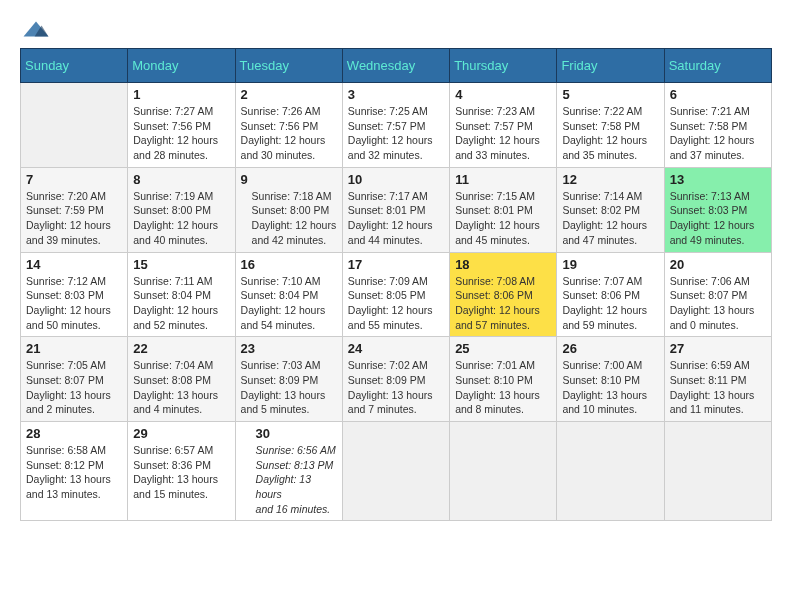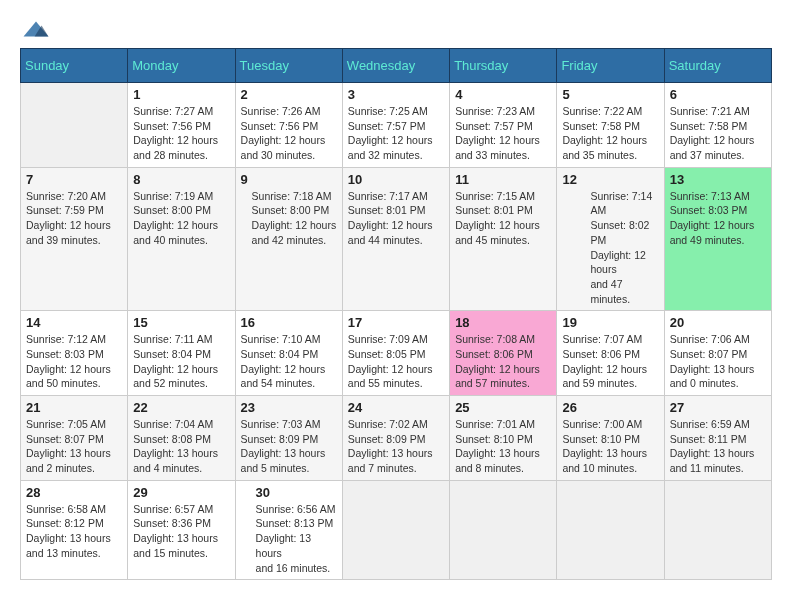--- a/index.html
+++ b/index.html
@@ -202,21 +202,21 @@
         </td>
         <td style="background: rgb(245, 245, 245);">
           <span class="day-num">11</span>
           <div class="day-info" style="white-space: pre-line;">Sunrise: 7:15 AM
 Sunset: 8:01 PM
 Daylight: 12 hours
 and 45 minutes.</div>
         </td>
         <td style="background: rgb(245, 245, 245);">
           <span class="day-num">12</span>
-          <div class="day-info" style="white-space: pre-line; margin-left: 28px;">Sunrise: 7:14 AM
+          <div class="day-info" style="white-space: pre-line;">Sunrise: 7:14 AM
 Sunset: 8:02 PM
 Daylight: 12 hours
 and 47 minutes.</div>
         </td>
         <td style="background: #86efac;">
           <span class="day-num">13</span>
           <div class="day-info" style="white-space: pre-line;">Sunrise: 7:13 AM
 Sunset: 8:03 PM
 Daylight: 12 hours
 and 49 minutes.</div>
@@ -244,21 +244,21 @@
 Daylight: 12 hours
 and 54 minutes.</div>
         </td>
         <td style="background: rgb(255, 255, 255);">
           <span class="day-num">17</span>
           <div class="day-info" style="white-space: pre-line;">Sunrise: 7:09 AM
 Sunset: 8:05 PM
 Daylight: 12 hours
 and 55 minutes.</div>
         </td>
-        <td style="background: #f9a8d4;">
+        <td style="background: #fde047;">
           <span class="day-num">18</span>
           <div class="day-info" style="white-space: pre-line;">Sunrise: 7:08 AM
 Sunset: 8:06 PM
 Daylight: 12 hours
 and 57 minutes.</div>
         </td>
         <td style="background: rgb(255, 255, 255);">
           <span class="day-num">19</span>
           <div class="day-info" style="white-space: pre-line;">Sunrise: 7:07 AM
 Sunset: 8:06 PM
@@ -334,21 +334,21 @@
         </td>
         <td style="background: rgb(255, 255, 255);">
           <span class="day-num">29</span>
           <div class="day-info" style="white-space: pre-line;">Sunrise: 6:57 AM
 Sunset: 8:36 PM
 Daylight: 13 hours
 and 15 minutes.</div>
         </td>
         <td style="background: rgb(255, 255, 255); padding-left: 20px;">
           <span class="day-num">30</span>
-          <div class="day-info" style="white-space: pre-line;">Sunrise: 6:56 AM
+          <div class="day-info" style="white-space: pre-line; font-style: italic;">Sunrise: 6:56 AM
 Sunset: 8:13 PM
 Daylight: 13 hours
 and 16 minutes.</div>
         </td>
         <td class="empty-cell"></td>
         <td class="empty-cell"></td>
         <td class="empty-cell"></td>
         <td class="empty-cell"></td>
       </tr>
     </tbody>

